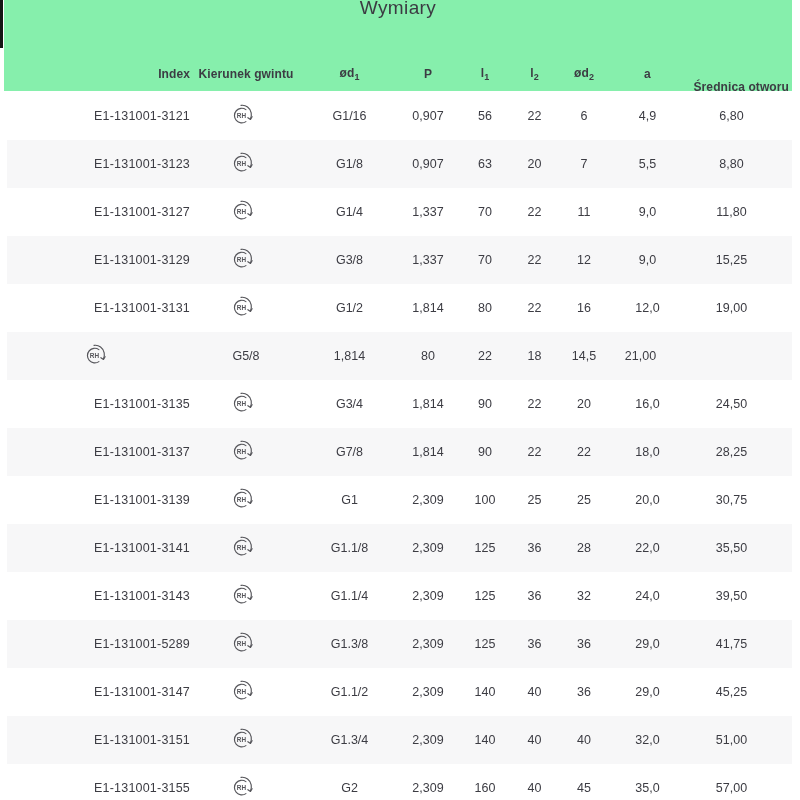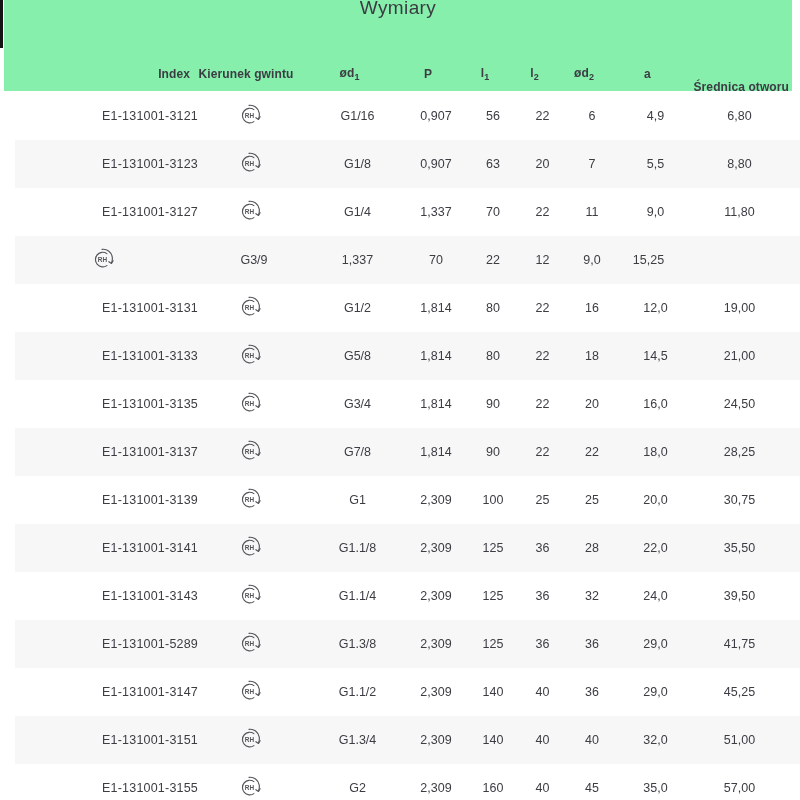--- a/index.html
+++ b/index.html
@@ -57,21 +57,21 @@
   .sub {
     font-size: 9px;
     vertical-align: -3px;
     letter-spacing: 0;
   }
   .table-body {
     position: absolute;
     left: 7px; top: 92px;
     width: 785px;
   }
-  .table-body .grid-row { height: 48px; margin-left: 8px; }
+  .table-body .grid-row { height: 48px; }
   .table-body .grid-row:nth-child(even) { background: #f7f7f8; }
   .index-cell {
     font-weight: 500;
     letter-spacing: 0.2px;
   }
   .icon-cell { display: flex; justify-content: center; align-items: center; }
   .rh-icon { display: block; }
   .rh-icon path {
     fill: none;
     stroke: #55555a;
@@ -156,29 +156,30 @@
 </div>
         <div class="cell ac">G1/4</div>
         <div class="cell ac">1,337</div>
         <div class="cell ac">70</div>
         <div class="cell ac">22</div>
         <div class="cell ac">11</div>
         <div class="cell ac">9,0</div>
         <div class="cell ar-d">11,80</div>
       </div>
       <div class="grid-row">
-        <div class="cell ac icon-cell">
-  <svg class="rh-icon" viewBox="0 0 30 28" width="30" height="28" aria-hidden="true">
-    <path d="M 14.9,7.6 A 7.3,7.3 0 1 0 14.9,19.6"></path>
-    <path d="M 10,3.4 C 14.8,2.6 19.3,5.9 20.2,10.8 C 20.6,13 20.3,15 19.4,16.9"></path>
-    <path d="M 16.9,15.7 L 19.5,17.5 L 21.1,14.7"></path>
-    <text x="10.6" y="15.8">RH</text>
-  </svg>
-</div>
-        <div class="cell ac">G3/9</div>
+        <div class="cell al index-cell">E1-131001-3129</div>
+        <div class="cell ac icon-cell">
+  <svg class="rh-icon" viewBox="0 0 30 28" width="30" height="28" aria-hidden="true">
+    <path d="M 14.9,7.6 A 7.3,7.3 0 1 0 14.9,19.6"></path>
+    <path d="M 10,3.4 C 14.8,2.6 19.3,5.9 20.2,10.8 C 20.6,13 20.3,15 19.4,16.9"></path>
+    <path d="M 16.9,15.7 L 19.5,17.5 L 21.1,14.7"></path>
+    <text x="10.6" y="15.8">RH</text>
+  </svg>
+</div>
+        <div class="cell ac">G3/8</div>
         <div class="cell ac">1,337</div>
         <div class="cell ac">70</div>
         <div class="cell ac">22</div>
         <div class="cell ac">12</div>
         <div class="cell ac">9,0</div>
         <div class="cell ar-d">15,25</div>
       </div>
       <div class="grid-row">
         <div class="cell al index-cell">E1-131001-3131</div>
         <div class="cell ac icon-cell">
@@ -191,21 +192,20 @@
 </div>
         <div class="cell ac">G1/2</div>
         <div class="cell ac">1,814</div>
         <div class="cell ac">80</div>
         <div class="cell ac">22</div>
         <div class="cell ac">16</div>
         <div class="cell ac">12,0</div>
         <div class="cell ar-d">19,00</div>
       </div>
       <div class="grid-row">
-        <div class="cell al index-cell">E1-131001-3133</div>
         <div class="cell ac icon-cell">
   <svg class="rh-icon" viewBox="0 0 30 28" width="30" height="28" aria-hidden="true">
     <path d="M 14.9,7.6 A 7.3,7.3 0 1 0 14.9,19.6"></path>
     <path d="M 10,3.4 C 14.8,2.6 19.3,5.9 20.2,10.8 C 20.6,13 20.3,15 19.4,16.9"></path>
     <path d="M 16.9,15.7 L 19.5,17.5 L 21.1,14.7"></path>
     <text x="10.6" y="15.8">RH</text>
   </svg>
 </div>
         <div class="cell ac">G5/8</div>
         <div class="cell ac">1,814</div>

